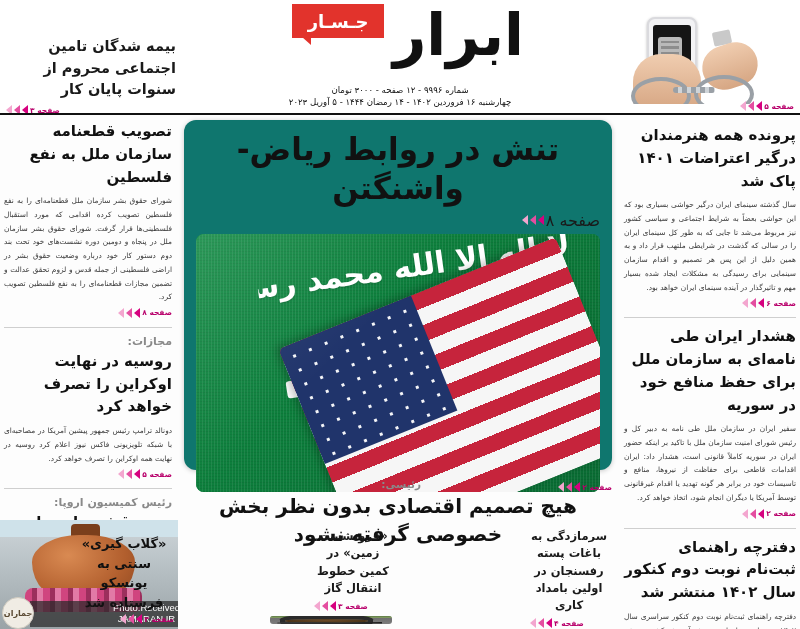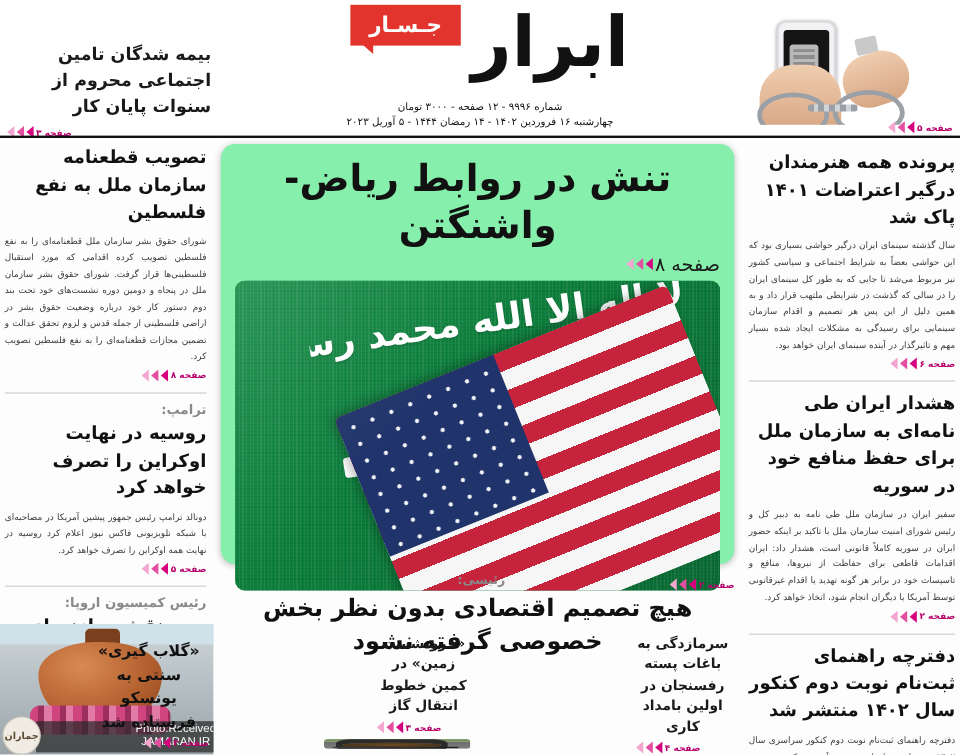--- a/index.html
+++ b/index.html
@@ -49,21 +49,21 @@
 
   
   .pgm{display:flex;align-items:center;gap:2px;margin-top:4px;direction:rtl;}
   .pgm .lbl{font-size:7.5px;color:#b8006b;font-weight:bold;}
   .chev{display:inline-block;width:0;height:0;border-top:5px solid transparent;border-bottom:5px solid transparent;}
   .chev.c1{border-right:6px solid #d6007f;}
   .chev.c2{border-right:6px solid #e44ea0;}
   .chev.c3{border-right:6px solid #f3a6cf;}
 
   
-  .center-card{position:absolute;left:6px;top:4px;width:428px;height:350px;background:#86efac;
+  .center-card{position:absolute;left:6px;top:4px;width:428px;height:350px;background:#0f766e;
                border-radius:12px;box-shadow:0 1px 5px rgba(0,0,0,.22);box-sizing:border-box;padding:8px 12px;}
   .center-headline{font-size:31px;font-weight:bold;text-align:center;line-height:1.25;color:#111;margin-top:2px;}
   .center-pgm{display:flex;align-items:center;gap:2px;margin:3px 0 4px 0;justify-content:flex-start;direction:rtl;}
   .flagbox{position:relative;width:404px;height:258px;border-radius:8px;overflow:hidden;margin:0 auto;background:#0a7b3e;}
 
   .riyasi{position:absolute;left:6px;top:362px;width:428px;}
   .riyasi .kicker{text-align:center;font-size:10.5px;}
   .riyasi .headline{text-align:center;font-size:20px;font-weight:bold;line-height:1.4;}
   .riyasi-top{display:flex;align-items:flex-start;justify-content:space-between;}
 
@@ -225,21 +225,21 @@
         <div class="pgm">
           <span class="lbl">صفحه ۸</span>
           <span class="chev c1"></span>
           <span class="chev c2"></span>
           <span class="chev c3"></span>
         </div>
       </div>
       <div class="divider"></div>
 
       <div class="art">
-        <div class="kicker">ترامپ:</div>
+        <div class="kicker">مجازات:</div>
         <div class="headline">روسیه در نهایت اوکراین را تصرف خواهد کرد</div>
         <div class="body">دونالد ترامپ رئیس جمهور پیشین آمریکا در مصاحبه‌ای با شبکه تلویزیونی فاکس نیوز اعلام کرد روسیه در نهایت همه اوکراین را تصرف خواهد کرد.</div>
         <div class="pgm">
           <span class="lbl">صفحه ۵</span>
           <span class="chev c1"></span>
           <span class="chev c2"></span>
           <span class="chev c3"></span>
         </div>
       </div>
       <div class="divider"></div>

